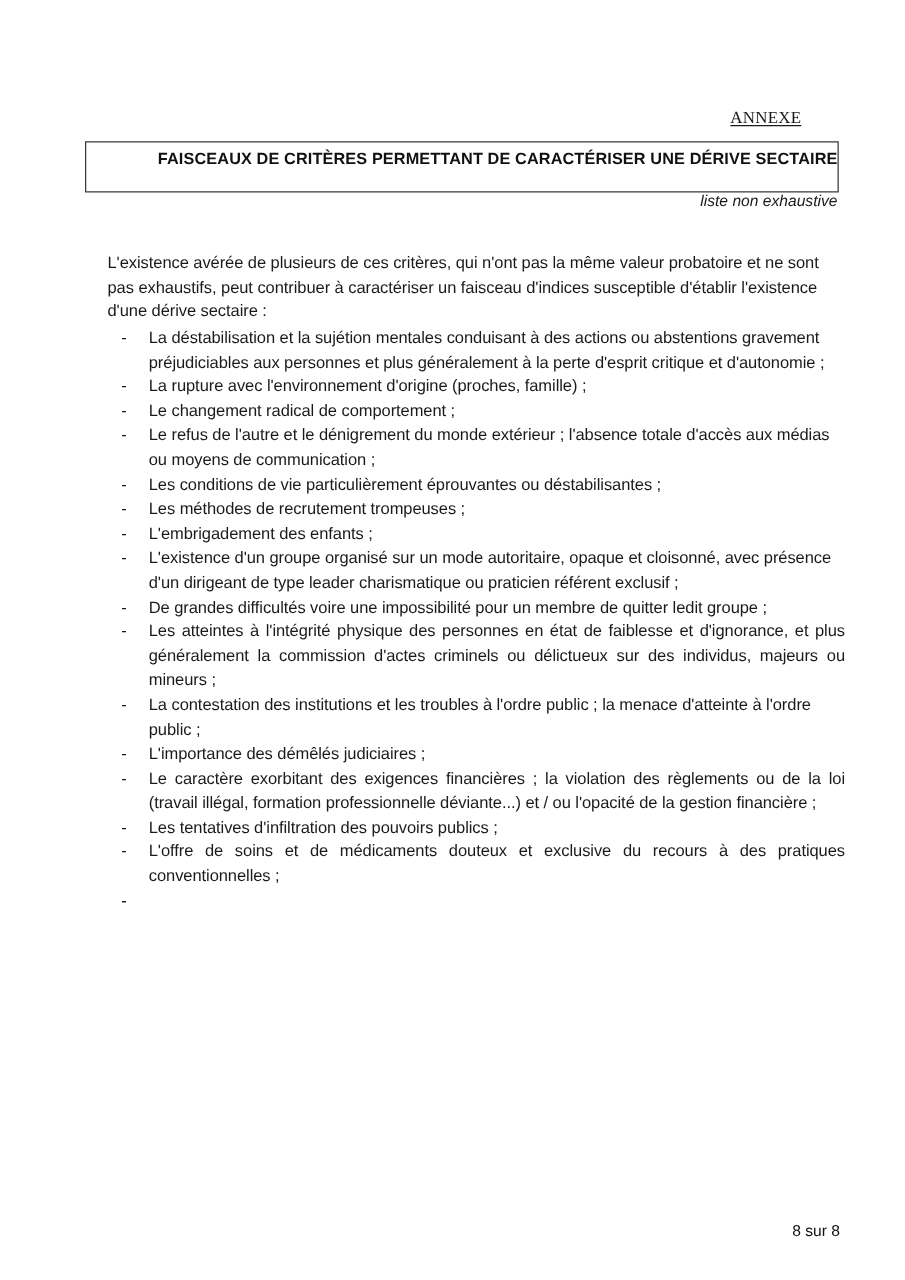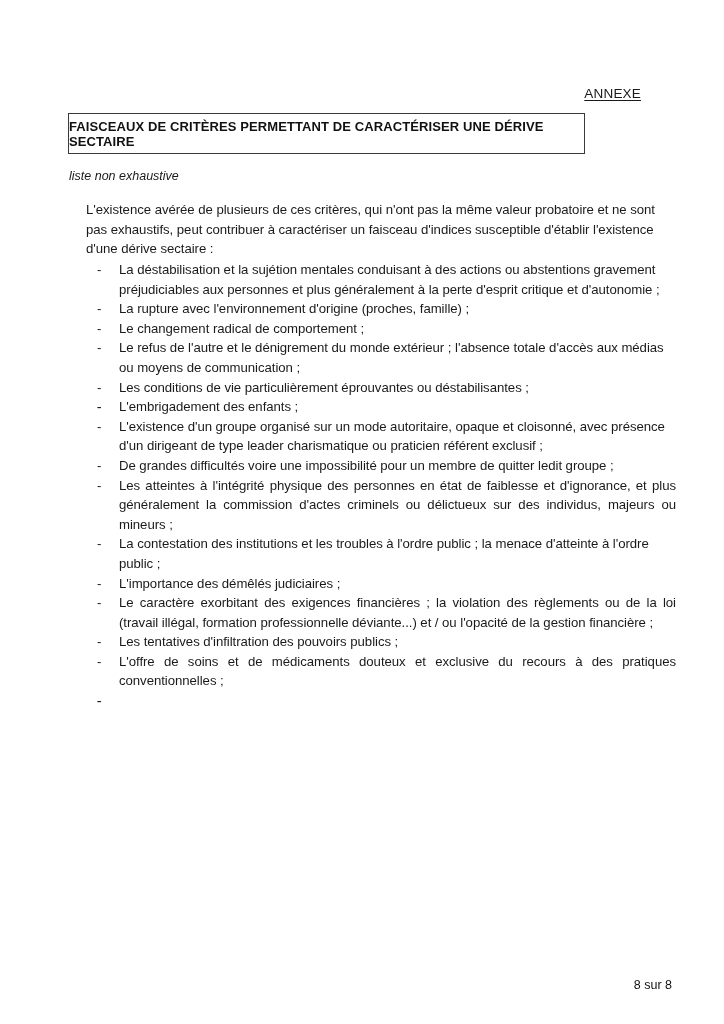--- a/index.html
+++ b/index.html
@@ -17,30 +17,31 @@
     }
     .annexe {
       position: absolute;
       top: 86px;
       right: 83px;
       font-size: 13.5px;
       text-decoration: underline;
       text-underline-offset: 2px;
       letter-spacing: 0.2px;
       color: #1a1a1a;
+      font-family: Liberation Serif, serif;
     }
     .title-box {
       position: absolute;
       left: 68px;
       top: 113px;
-      width: 517px;
+      width: 603px;
       height: 41px;
       border: 1.3px solid #3a3a3a;
       box-sizing: border-box;
-      text-align: left;
+      text-align: right;
     }
     .title-main {
       margin-top: 5px;
       font-size: 13px;
       font-weight: bold;
       letter-spacing: 0.1px;
       color: #111;
     }
     .title-sub {
       margin-top: 20px;
@@ -104,21 +105,21 @@
 </div>
 
 <p class="intro">L'existence avérée de plusieurs de ces critères, qui n'ont pas la même valeur probatoire et ne sont pas exhaustifs, peut contribuer à caractériser un faisceau d'indices susceptible d'établir l'existence d'une dérive sectaire :</p>
 
 <ul class="criteria">
   <li><span class="dash">-</span><span>La déstabilisation et la sujétion mentales conduisant à des actions ou abstentions gravement préjudiciables aux personnes et plus généralement à la perte d'esprit critique et d'autonomie ;</span></li>
   <li><span class="dash">-</span><span>La rupture avec l'environnement d'origine (proches, famille) ;</span></li>
   <li><span class="dash">-</span><span>Le changement radical de comportement ;</span></li>
   <li><span class="dash">-</span><span>Le refus de l'autre et le dénigrement du monde extérieur ; l'absence totale d'accès aux médias ou moyens de communication ;</span></li>
   <li><span class="dash">-</span><span>Les conditions de vie particulièrement éprouvantes ou déstabilisantes ;</span></li>
-  <li><span class="dash">-</span></li>
+  <li><span class="dash">-</span><span>Les méthodes de recrutement trompeuses ;</span></li>
   <li><span class="dash">-</span><span>L'embrigadement des enfants ;</span></li>
   <li><span class="dash">-</span><span>L'existence d'un groupe organisé sur un mode autoritaire, opaque et cloisonné, avec présence d'un dirigeant de type leader charismatique ou praticien référent exclusif ;</span></li>
   <li><span class="dash">-</span><span>De grandes difficultés voire une impossibilité pour un membre de quitter ledit groupe ;</span></li>
   <li class="justify"><span class="dash">-</span><span>Les atteintes à l'intégrité physique des personnes en état de faiblesse et d'ignorance, et plus généralement la commission d'actes criminels ou délictueux sur des individus, majeurs ou mineurs ;</span></li>
   <li><span class="dash">-</span><span>La contestation des institutions et les troubles à l'ordre public ; la menace d'atteinte à l'ordre public ;</span></li>
   <li><span class="dash">-</span><span>L'importance des démêlés judiciaires ;</span></li>
   <li class="justify"><span class="dash">-</span><span>Le caractère exorbitant des exigences financières ; la violation des règlements ou de la loi (travail illégal, formation professionnelle déviante...) et / ou l'opacité de la gestion financière ;</span></li>
   <li><span class="dash">-</span><span>Les tentatives d'infiltration des pouvoirs publics ;</span></li>
   <li class="justify"><span class="dash">-</span><span>L'offre de soins et de médicaments douteux et exclusive du recours à des pratiques conventionnelles ;</span></li>
   <li><span class="dash">-</span></li>

